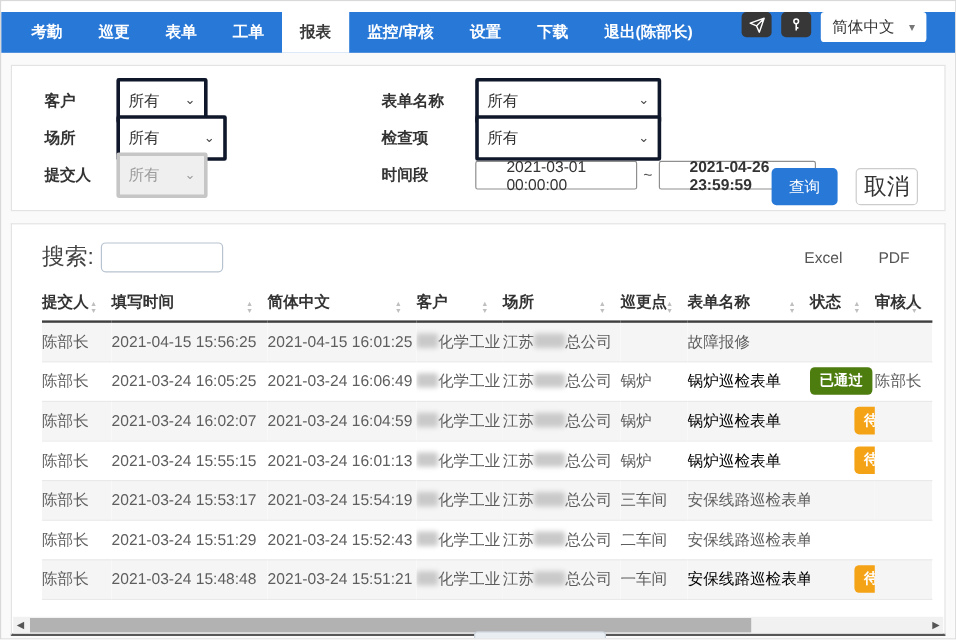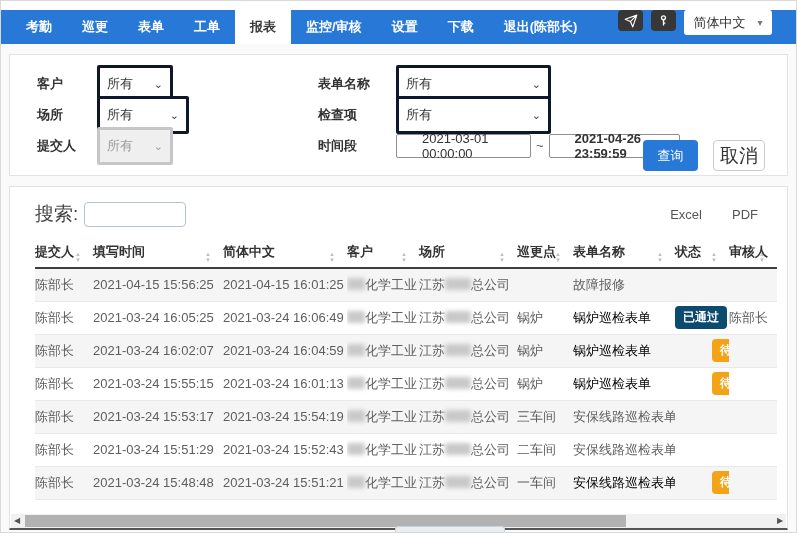--- a/index.html
+++ b/index.html
@@ -70,21 +70,21 @@
   .sort-icon i { font-style:normal; font-size:6px; line-height:6px; color:#bfbfbf; }
   tbody td { font-size:13px; color:#5e5e5e; height:33px; padding:0 2px 0 0;
              border-bottom:1px solid #e9e9e9; white-space:nowrap; overflow:hidden; }
   tbody tr.odd { background:#f5f5f5; }
   .redact { display:inline-block; height:12px; background:#c9c9c9; border-radius:2px;
             filter:blur(2px); vertical-align:-1px; }
   .rw18 { width:18px; } .rw26 { width:26px; }
   .form-red { color:#000000; }
   .badge { display:inline-block; padding:3px 8px; border-radius:4px; color:#fff;
            font-size:12px; font-weight:bold; }
-  .badge.approved { background:#0c4a6e; }
+  .badge.approved { background:#4d7c0f; }
   .badge.pending  { background:#f5a316;margin-left:37px; }
 
   
   .hscroll { position:absolute; left:1px; right:1px; bottom:0; height:14px;
              display:flex; align-items:center; background:#f1f1f1; cursor:pointer; }
   .hscroll .arr { width:12px; text-align:center; font-size:8px; color:#555; line-height:14px; }
   .hscroll .track { flex:1; height:14px; position:relative; }
   .hscroll .thumb { position:absolute; left:2px; top:1px; height:12px; width:80%;
                     background:#b2b2b2; }
 

